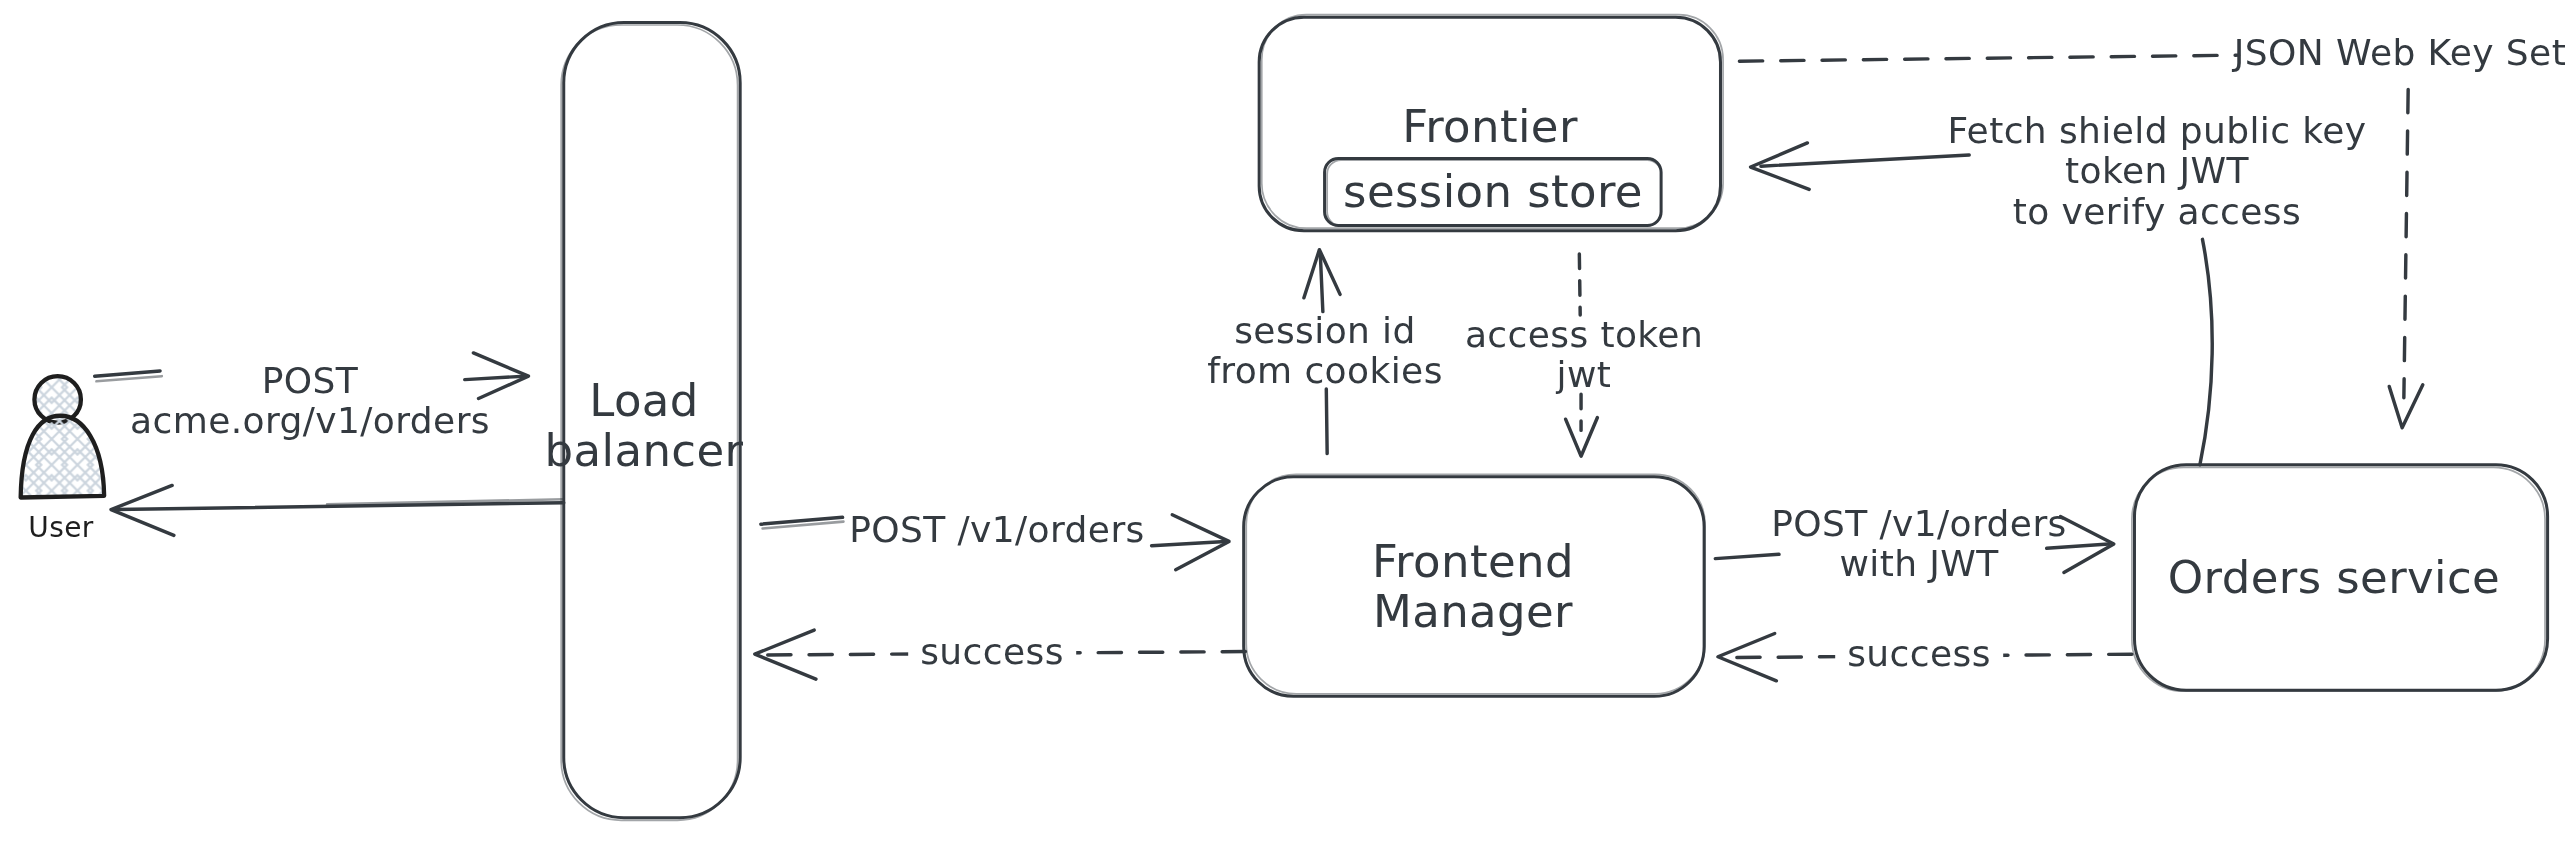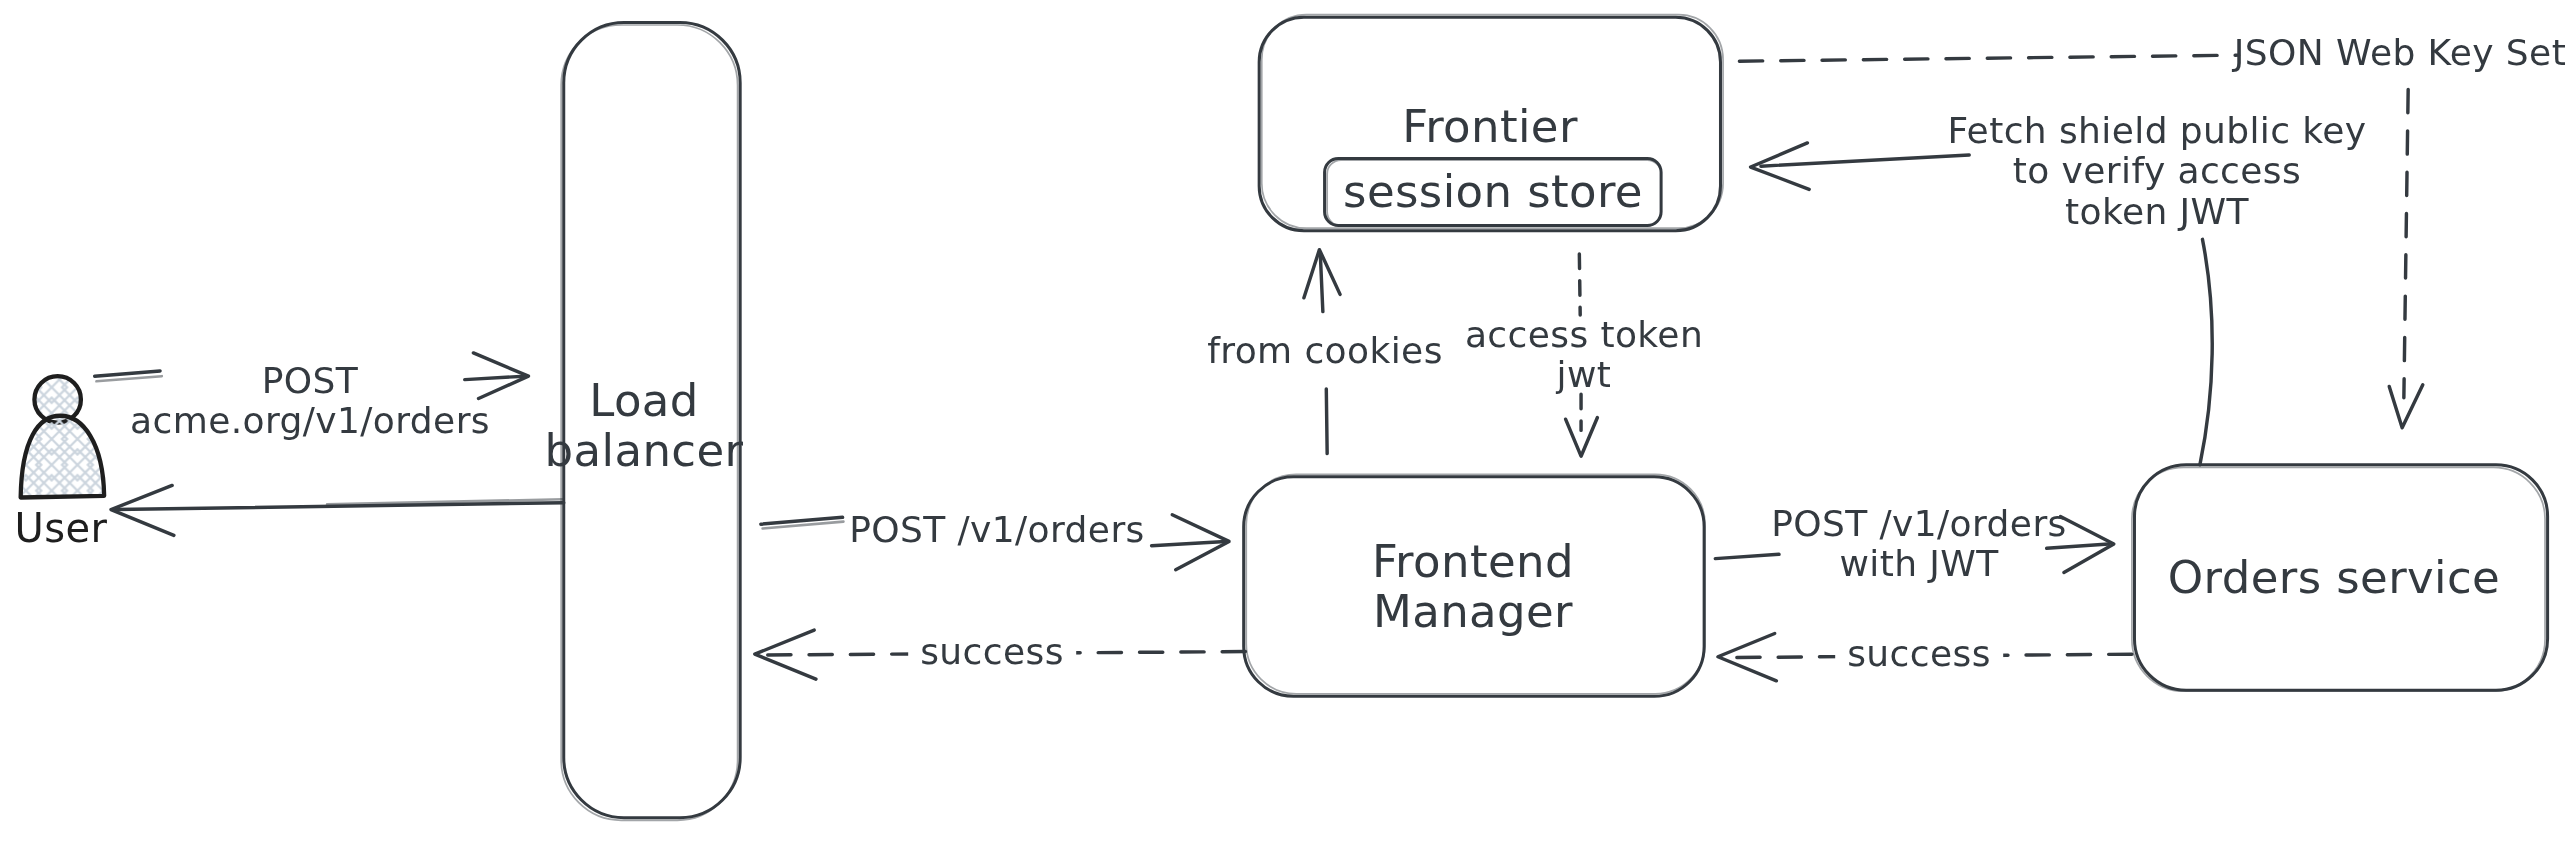--- a/index.html
+++ b/index.html
@@ -15,21 +15,21 @@
     position: absolute;
     transform: translate(-50%, -50%);
     text-align: center;
     font-size: 36px;
     line-height: 1.12;
     color: #343a40;
     white-space: nowrap;
     letter-spacing: 0.4px;
   }
   .node-lbl { font-size: 45px; }
-  .user-lbl { font-size: 40px; color: #1e1e1e; }
+  .user-lbl { font-size: 28px; color: #1e1e1e; }
   .masked span { background: #ffffff; padding: 0 12px; }
   .box { fill: #ffffff; stroke: #343a40; stroke-width: 3.5; }
   .box2 { fill: none; stroke: #343a40; stroke-width: 2; opacity: 0.45; }
   .arrow { fill: none; stroke: #343a40; stroke-width: 4; stroke-linecap: round; stroke-linejoin: round; }
   .arrow-faint { opacity: 0.5; stroke-width: 3; }
   .dashed { stroke-dasharray: 27 21; }
   .dashed-sm { stroke-dasharray: 17 14; }
   .person { stroke: #1e1e1e; stroke-width: 5; stroke-linejoin: round; }
 </style>
 </head>
@@ -156,37 +156,38 @@
 
 <div class="lbl" style="left:997px; top:530px;">
   <span style="display:block">POST /v1/orders</span>
 </div>
 
 <div class="lbl masked" style="left:992px; top:652px;">
   <span>success</span>
 </div>
 
 <div class="lbl" style="left:1325px; top:351px;">
+  <span style="display:block">session id</span>
   <span style="display:block">from cookies</span>
 </div>
 
 <div class="lbl" style="left:1584px; top:355px;">
   <span style="display:block">access token</span>
   <span style="display:block">jwt</span>
 </div>
 
 <div class="lbl" style="left:1919px; top:544px;">
   <span style="display:block">POST /v1/orders</span>
   <span style="display:block">with JWT</span>
 </div>
 
 <div class="lbl masked" style="left:1919px; top:654px;">
   <span>success</span>
 </div>
 
 <div class="lbl" style="left:2157px; top:171px;text-align:center;">
   <span style="display:block">Fetch shield public key</span>
+  <span style="display:block">token JWT</span>
   <span style="display:block">to verify access</span>
-  <span style="display:block">token JWT</span>
 </div>
 
 <div class="lbl" style="left:2400px; top:53px;">JSON Web Key Set</div>
 
 
 </body></html>

